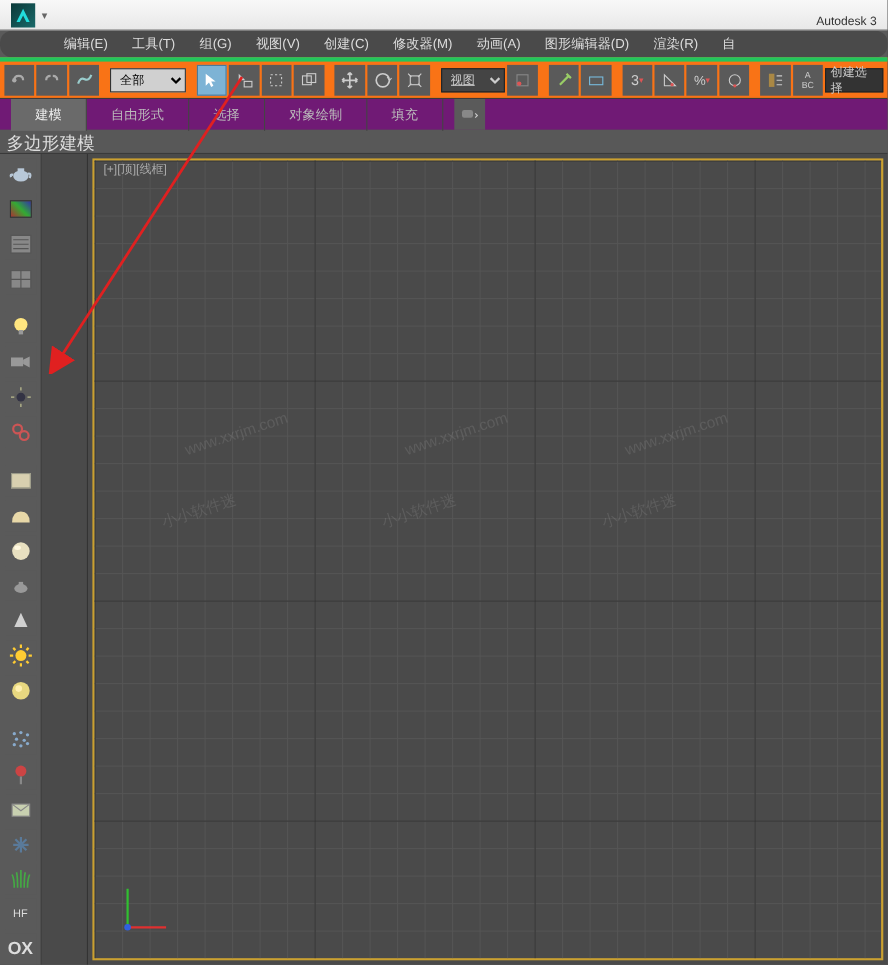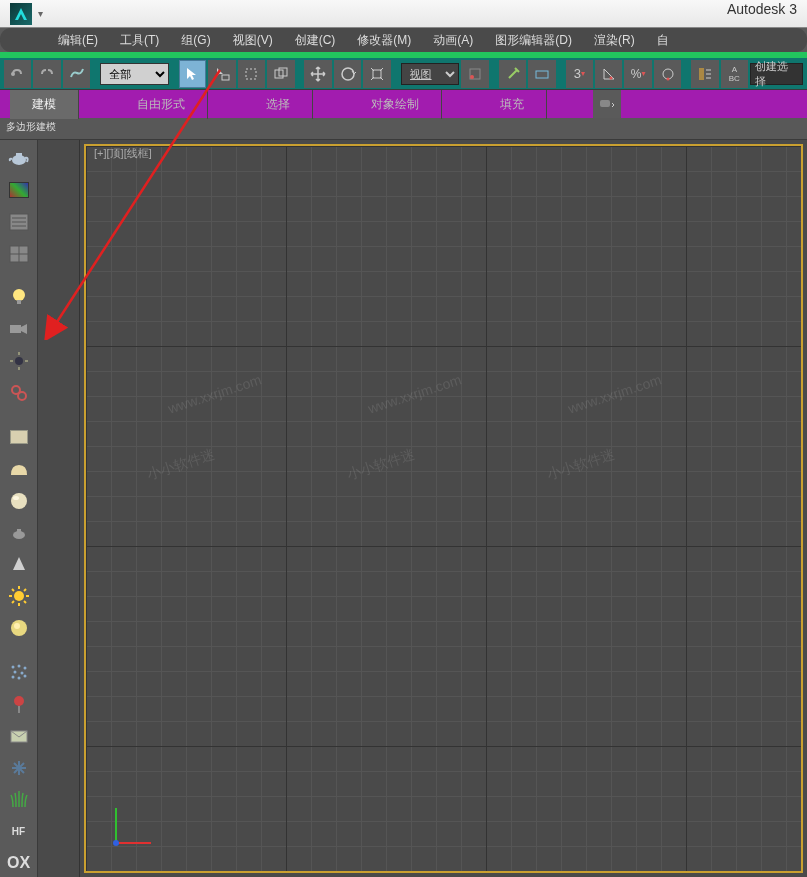--- a/index.html
+++ b/index.html
@@ -22,42 +22,42 @@
 .app-icon {
   position: absolute;
   left: 10px; top: 3px;
   width: 22px; height: 22px;
   background: linear-gradient(135deg, #0a3838 0%, #1a6a6a 100%);
   display: flex; align-items: center; justify-content: center;
 }
 .app-icon svg { width: 16px; height: 16px; }
 .app-title {
   position: absolute;
-  right: 10px; top: 1px;
+  right: 10px; top: 14px;
   color: #333;
-  font-size: 14px;
+  font-size: 11px;
 }
 .menubar {
   height: 24px;
   background: #4a4a4a;
   display: flex;
   align-items: center;
   padding-left: 48px;
   gap: 2px;
   border-radius: 11px;
 }
 .menu-item {
   padding: 3px 10px;
   color: #ddd;
   cursor: pointer;
 }
 .maintoolbar {
   height: 38px;
-  background: #0f766e;
-  border-top: 6px solid #22c55e;
+  background: #f97316;
+  border-top: 4px solid #22c55e;
   border-bottom: 1px solid #3a3a3a;
   display: flex;
   align-items: center;
   padding: 0 4px;
   gap: 2px;
 }
 .tbtn {
   width: 28px; height: 28px;
   background: #5a5a5a;
   border: 1px solid transparent;
@@ -70,42 +70,41 @@
   height: 22px;
   background: #d0d0d0;
   border: 1px solid #333;
   color: #000;
   font-size: 11px;
   padding: 0 4px;
 }
 .dropdown.dark { background: #444; color: #ccc; border-color: #222; text-decoration: underline; }
 .ribbonbar {
   height: 28px;
-  background: #a21caf;
+  background: #701a75;
   display: flex;
   align-items: center;
   padding-left: 10px;
-  gap: 36px;
 }
 .ribbon-tab {
   padding: 6px 22px;
   color: #bbb;
   cursor: pointer;
   border-right: 1px solid #444;
 }
 .ribbon-tab.active {
   background: #6a6a6a;
   color: #eee;
 }
 .ribbon-sub {
   height: 22px;
   background: #585858;
   padding: 2px 6px;
   color: #ddd;
-  font-size: 10px;
+  font-size: 16px;
   border-bottom: 1px solid #3a3a3a;
 }
 .content {
   display: flex;
   height: calc(100% - 140px);
 }
 .leftbar {
   width: 38px;
   background: #5a5a5a;
   border-right: 1px solid #3a3a3a;
@@ -484,21 +483,21 @@
         <svg width="20" height="20" viewBox="0 0 20 20">
           <g stroke="#4a4" stroke-width="1.5" fill="none">
             <path d="M4 18 Q4 10 2 6"></path>
             <path d="M7 18 Q7 8 6 4"></path>
             <path d="M10 18 Q10 6 10 2"></path>
             <path d="M13 18 Q13 8 14 4"></path>
             <path d="M16 18 Q16 10 18 6"></path>
           </g>
         </svg>
       </div>
-    <div class="lbtn" style="color:#ddd;font-size:10px;font-weight:bold;">HF</div>
+    <div class="lbtn" style="color:#ddd;font-size:10px;font-weight:normal;">HF</div>
     <div class="lbtn" style="color:#ddd;font-size:16px;font-weight:bold;">OX</div>
   </div>
 
   <div class="vcol"></div>
 
   <div class="viewports">
     <div class="viewport active" style="flex:1.05">
       <div class="grid"></div>
       <div class="grid-major"></div>
       <div class="vplabel">[+][顶][线框]</div>

